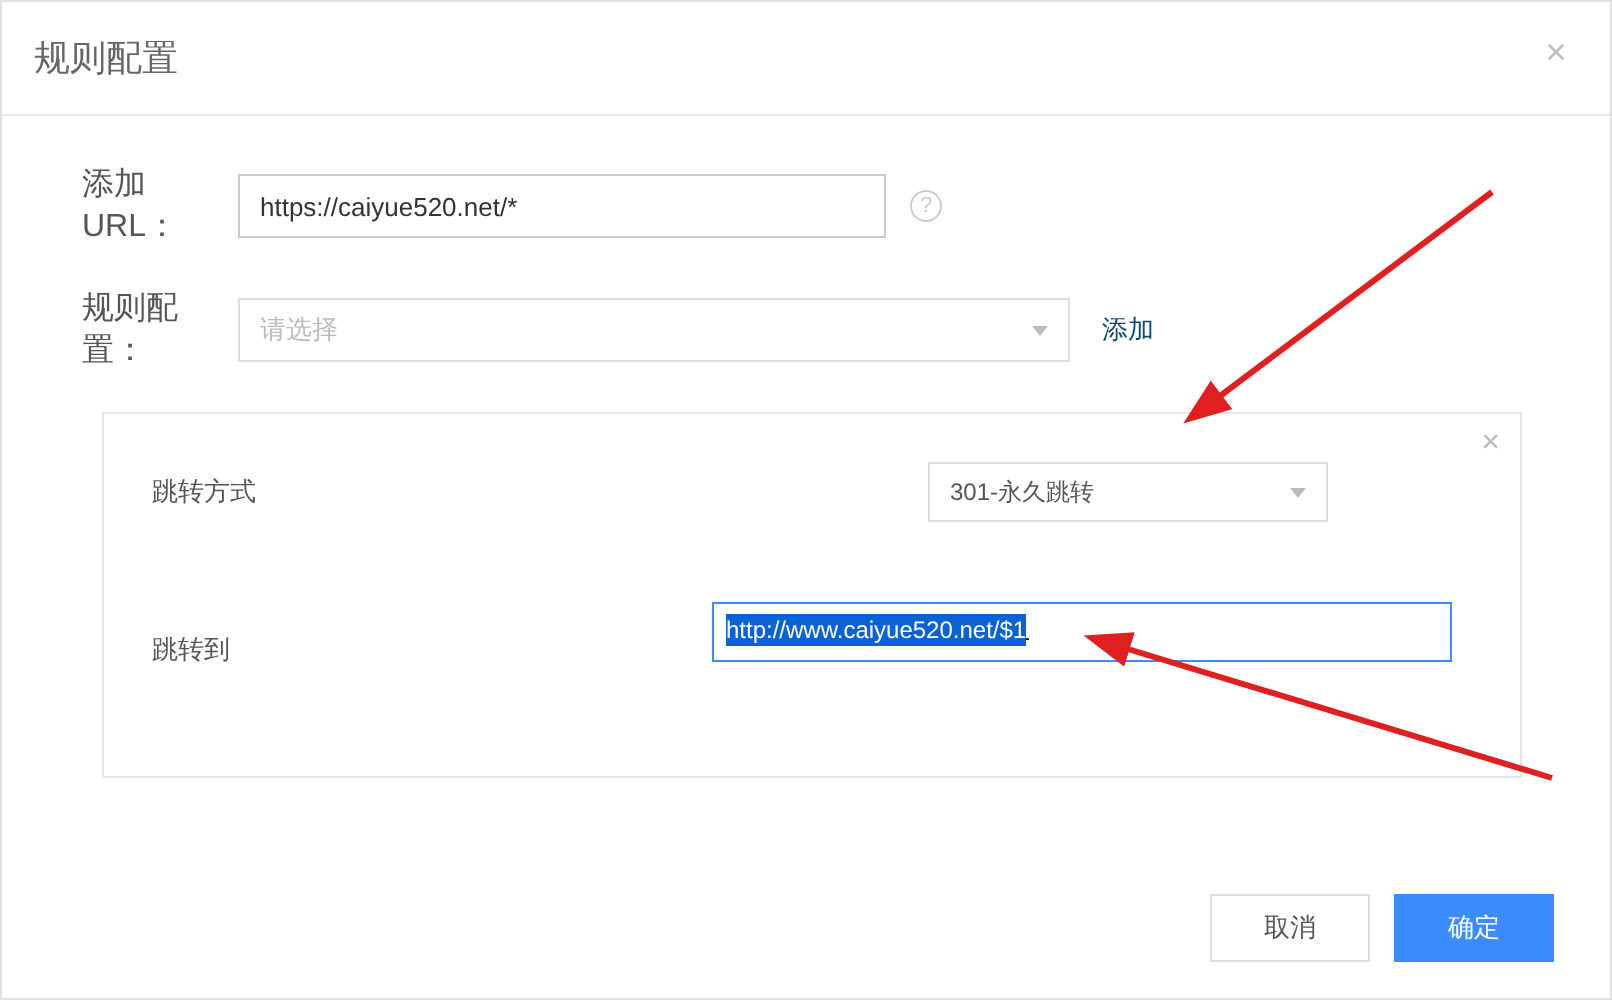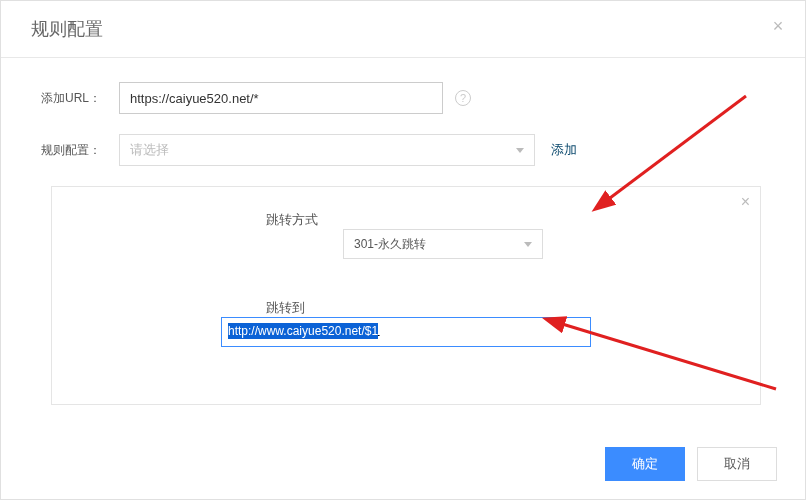--- a/index.html
+++ b/index.html
@@ -13,21 +13,21 @@
       color: #333;
     }
     .modal {
       border: 1px solid #e0e0e0;
       width: 806px;
       height: 500px;
       position: relative;
       background: #fff;
     }
     .modal-header {
-      padding: 16px 30px;
+      padding: 16px 16px;
       border-bottom: 1px solid #e8e8e8;
       position: relative;
     }
     .modal-title {
       font-size: 18px;
       color: #666;
       font-weight: normal;
     }
     .close-btn {
       position: absolute;
@@ -46,21 +46,21 @@
     }
     .form-row {
       display: flex;
       align-items: center;
       margin-bottom: 20px;
     }
     .form-label {
       width: 78px;
       text-align: left;
       color: #555;
-      font-size: 12px;
+      font-size: 16px;
       flex-shrink: 0;
     }
     .url-input {
       width: 324px;
       height: 32px;
       border: 1px solid #ccc;
       padding: 0 10px;
       font-size: 13px;
       color: #333;
       outline: none;
@@ -119,38 +119,37 @@
       right: 10px;
       top: 6px;
       color: #bbb;
       font-size: 16px;
       cursor: pointer;
     }
     .panel-row {
       display: flex;
       align-items: center;
       margin-bottom: 40px;
-      flex-direction: column;
     }
     .panel-row:last-child { margin-bottom: 11px; }
     .panel-label {
       width: 280px;
       color: #555;
       font-size: 13px;
     }
     .redirect-select {
       width: 200px;
       height: 30px;
       border: 1px solid #ddd;
       padding: 0 10px;
       display: flex;
       align-items: center;
       justify-content: space-between;
       cursor: pointer;
-      margin-left: 74px;
+      margin-left: 108px;
     }
     .redirect-select-text {
       font-size: 12px;
       color: #555;
     }
     .target-input {
       width: 370px;
       height: 30px;
       border: 1px solid #3b8cff;
       padding: 0 8px;
@@ -268,16 +267,16 @@
       <defs>
         <marker id="ah2" markerWidth="10" markerHeight="10" refX="2" refY="3" orient="auto">
           <path d="M0,0 L0,6 L8,3 z" fill="#e02020"></path>
         </marker>
       </defs>
       <line x1="235" y1="78" x2="18" y2="12" stroke="#e02020" stroke-width="3" marker-end="url(#ah2)"></line>
     </svg>
   </div>
 
   <div class="modal-footer">
+    <div class="btn">取消</div>
     <div class="btn btn-primary">确定</div>
-    <div class="btn">取消</div>
   </div>
 </div>
 
 </body></html>

